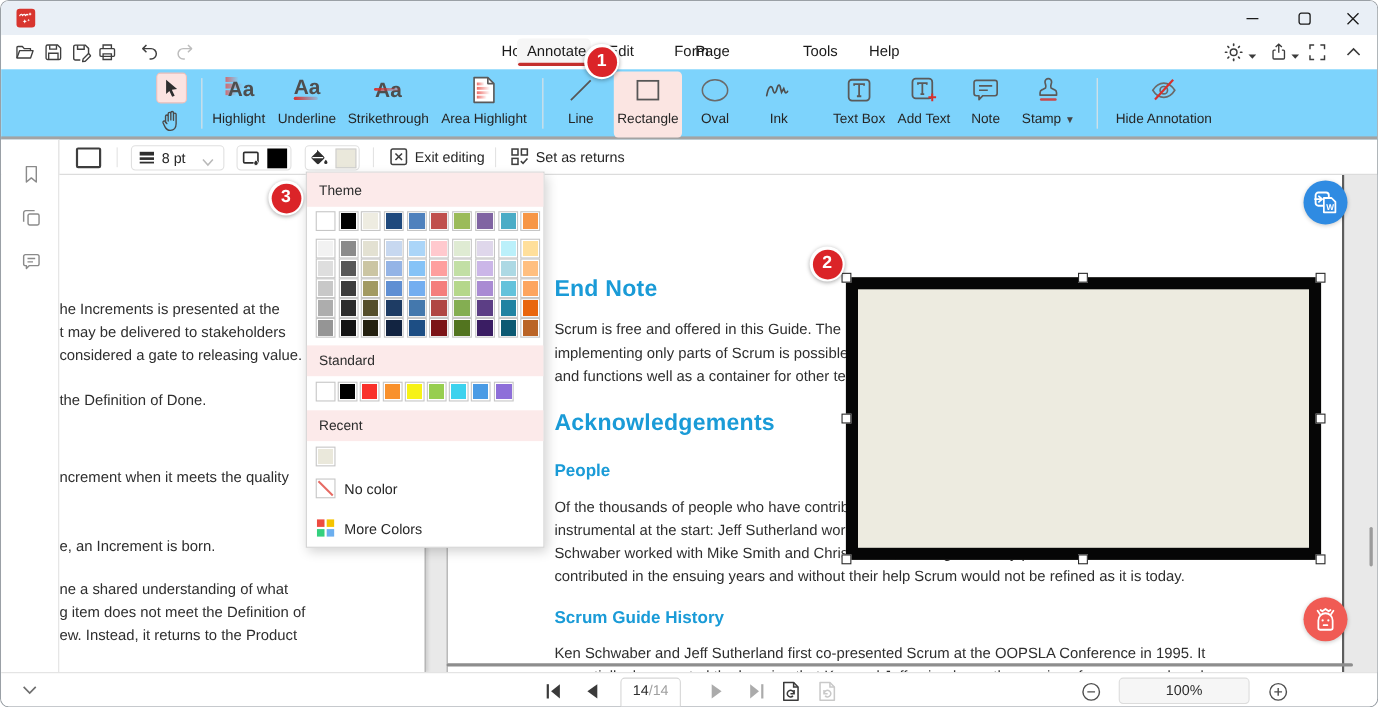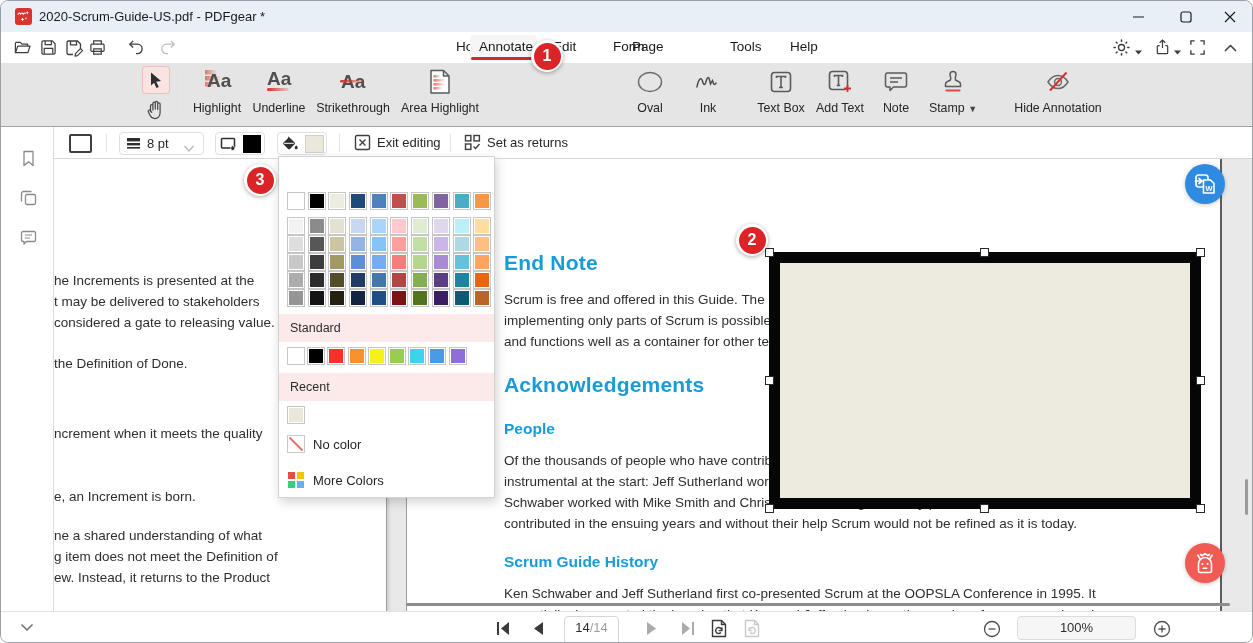--- a/index.html
+++ b/index.html
@@ -16,21 +16,21 @@
   .winctl { position:absolute; top:0; width:30px; height:31px; display:flex; align-items:center; justify-content:center; }
 
   
   .menubar { position:absolute; left:0; top:31px; width:100%; height:31px; background:#fff; }
   .qicon { position:absolute; top:7px; width:17px; height:17px; }
   .menu-item { position:absolute; top:0; line-height:30px; font-size:13.5px; color:#1a1a1a; white-space:nowrap; cursor:default; }
   .menu-underline { position:absolute; left:470px; top:25px; width:65px; height:3px; background:#C4302E; border-radius:2px; }
   .vsep { position:absolute; width:1px; background:#DCDCDC; }
 
   
-  .ribbon { position:absolute; left:0; top:62px; width:100%; height:64px; background:#e5e5e5; border-bottom:1px solid #a3a3a3; }
+  .ribbon { position:absolute; left:0; top:62px; width:100%; height:64px; background:#7dd3fc; border-bottom:3px solid #a3a3a3; }
   .tool { position:absolute; top:2px; width:96px; height:60px; text-align:center; }
   .tool .ticon { height:34px; display:flex; align-items:center; justify-content:center; }
   .tool .tlabel { font-size:12.4px; color:#262626; margin-top:2px; white-space:nowrap; }
   .tool.selected { background:#FBE5E2; border-radius:4px; }
   .arrow-btn { position:absolute; left:141px; top:3px; width:28px; height:28px; background:#FBE3E1;
     border:1px solid #F0BFB8; border-radius:4px; display:flex; align-items:center; justify-content:center; }
   .hand-btn { position:absolute; left:145px; top:36px; width:20px; height:22px; }
   .rsep { position:absolute; top:8px; height:46px; width:1px; background:#E3E3E3; }
 
   
@@ -93,21 +93,20 @@
 
   <div class="titlebar">
     <div class="logo">
       <svg width="17" height="17" viewBox="0 0 17 17">
         <path d="M3 6.2 C3.8 4.6 5 4.6 5.2 5.8 M5.6 6.2 C6.4 4.6 7.6 4.6 7.8 5.8 M8.3 6.2 C9 4.8 10 4.7 10.3 5.6" stroke="#fff" stroke-width="1.1" fill="none" stroke-linecap="round"></path>
         <path d="M12.3 3.2 l.5 1.1 1.1.5 -1.1.5 -.5 1.1 -.5-1.1 -1.1-.5 1.1-.5z" fill="#fff"></path>
         <path d="M7.5 9.5 l.6 1.3 1.3.6 -1.3.6 -.6 1.3 -.6-1.3 -1.3-.6 1.3-.6z" fill="#fff"></path>
         <path d="M11 9 l.4.9.9.4 -.9.4 -.4.9 -.4-.9 -.9-.4.9-.4z" fill="#fff" opacity=".9"></path>
       </svg>
     </div>
-    <div class="title-text">2020-Scrum-Guide-US.pdf - PDFgear *</div>
     <div class="winctl" style="left:1123px;">
       <svg width="12" height="12" viewBox="0 0 12 12">
           <line x1="0" y1="6" x2="11" y2="6" stroke="#1b1b1b" stroke-width="1.2"></line>
         </svg>
     </div>
     <div class="winctl" style="left:1170px;">
       <svg width="12" height="12" viewBox="0 0 12 12">
           <rect x="1" y="1" width="10" height="10" rx="2" fill="none" stroke="#1b1b1b" stroke-width="1.2"></rect>
         </svg>
     </div>
@@ -289,21 +288,37 @@
           <rect x="5.5" y="11" width="12" height="2.6" fill="url(#ag)" opacity=".8"></rect>
           <rect x="5.5" y="15" width="12" height="2.6" fill="url(#ag)" opacity=".8"></rect>
           <rect x="5.5" y="19" width="9" height="2.6" fill="url(#ag)" opacity=".8"></rect>
         </svg>
       </div>
       <div class="tlabel">Area Highlight</div>
     </div>
 
     <div class="rsep" style="left:492px;"></div>
 
-
+    <div class="tool" style="left:479px;">
+      <div class="ticon">
+        <svg width="26" height="26" viewBox="0 0 26 26">
+            <line x1="4" y1="22" x2="22" y2="4" stroke="#565656" stroke-width="1.6"></line>
+          </svg>
+      </div>
+      <div class="tlabel">Line</div>
+    </div>
+
+    <div class="tool selected" style="left:557px; width:62px;">
+      <div class="ticon">
+        <svg width="24" height="24" viewBox="0 0 24 24">
+            <rect x="2.5" y="3.5" width="19" height="17" fill="none" stroke="#565656" stroke-width="1.6"></rect>
+          </svg>
+      </div>
+      <div class="tlabel">Rectangle</div>
+    </div>
 
     <div class="tool" style="left:601px;">
       <div class="ticon">
         <svg width="28" height="24" viewBox="0 0 28 24">
             <ellipse cx="14" cy="12" rx="11.5" ry="9.5" fill="none" stroke="#6a6a6a" stroke-width="1.4"></ellipse>
           </svg>
       </div>
       <div class="tlabel">Oval</div>
     </div>
 
@@ -517,20 +532,23 @@
 
     <div class="vthumb"></div>
     <div class="hthumb"></div>
   </div>
 
   <div class="badge" style="left:735px; top:223px;">
     <div class="inner">2</div>
   </div>
 
   <div class="color-panel">
+    <div class="cp-header" style="top:0; height:31px;">
+      <span style="top:9px;">Theme</span>
+    </div>
     <div class="swgrid" style="left:8px; top:35px; grid-template-columns:repeat(10,18px); column-gap:2.7px; row-gap:0;" id="theme-base-grid">
         <div class="swatch" style="background: rgb(255, 255, 255);"></div>
         <div class="swatch" style="background: rgb(0, 0, 0);"></div>
         <div class="swatch" style="background: rgb(238, 236, 225);"></div>
         <div class="swatch" style="background: rgb(31, 73, 125);"></div>
         <div class="swatch" style="background: rgb(79, 129, 189);"></div>
         <div class="swatch" style="background: rgb(192, 80, 77);"></div>
         <div class="swatch" style="background: rgb(155, 187, 89);"></div>
         <div class="swatch" style="background: rgb(128, 100, 162);"></div>
         <div class="swatch" style="background: rgb(75, 172, 198);"></div>

